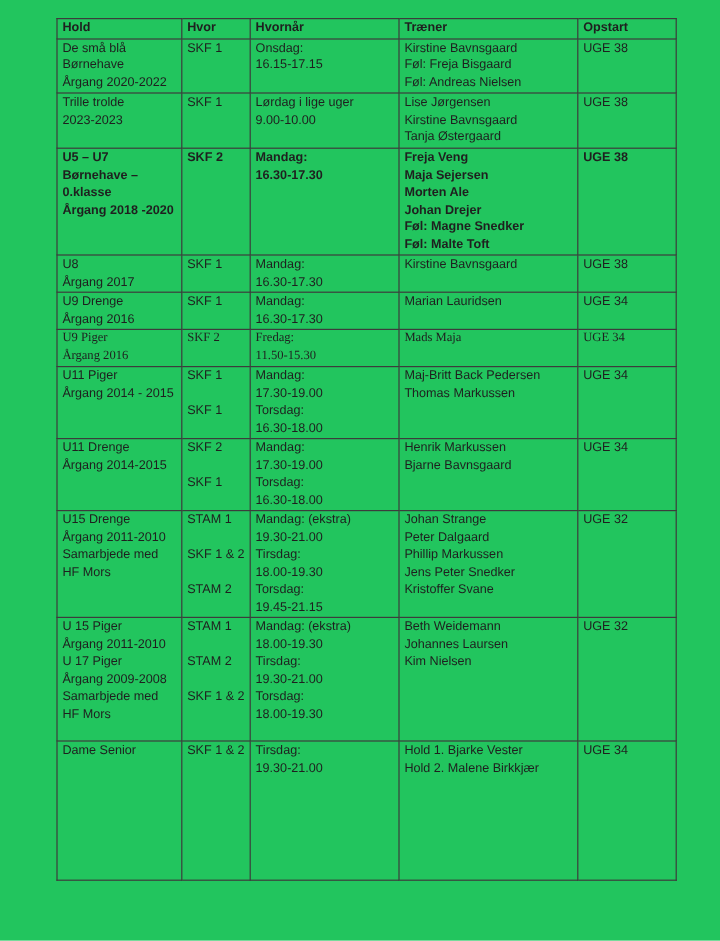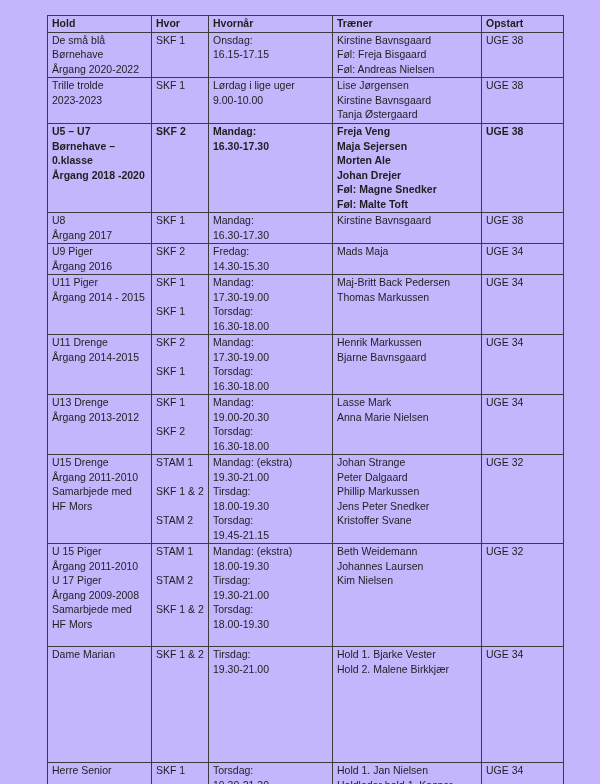--- a/index.html
+++ b/index.html
@@ -6,21 +6,21 @@
   html, body {
     width: 600px;
     height: 784px;
     background: #ffffff;
     font-family: "Liberation Sans", sans-serif;
   }
   .page {
     position: relative;
     width: 600px;
     height: 784px;
-    background: #c4b5fd;
+    background: #22c55e;
     overflow: hidden;
   }
   table.schedule {
     position: absolute;
     left: 47px;
     top: 15px;
     width: 516px;
     border-collapse: collapse;
     table-layout: fixed;
   }
@@ -43,21 +43,21 @@
   col.c-hold    { width: 104px; }
   col.c-hvor    { width: 57px;  }
   col.c-hvornar { width: 124px; }
   col.c-traener { width: 149px; }
   col.c-opstart { width: 82px;  }
   tbody tr:nth-child(1)  { height: 43px;  }
   tbody tr:nth-child(2)  { height: 46px;  }
   tbody tr:nth-child(3)  { height: 84px; font-weight: bold;  }
   tbody tr:nth-child(4)  { height: 30px;  }
   tbody tr:nth-child(5)  { height: 29px;  }
-  tbody tr:nth-child(6)  { height: 29px;  }
+  tbody tr:nth-child(6)  { height: 29px; font-family: Liberation Serif, serif;  }
   tbody tr:nth-child(7)  { height: 59px;  }
   tbody tr:nth-child(8)  { height: 57px; margin-top: 15px;  }
   tbody tr:nth-child(9)  { height: 58px;  }
   tbody tr:nth-child(10) { height: 103px; }
   tbody tr:nth-child(11) { height: 116px; }
   tbody tr:nth-child(12) { height: 27px;  }
   tbody tr:nth-child(13) { height: 61px;  }
 </style>
 </head>
 <body>
@@ -123,25 +123,34 @@
         <tr>
           <td>U8
 Årgang 2017</td>
           <td>SKF 1</td>
           <td>Mandag:
 16.30-17.30</td>
           <td>Kirstine Bavnsgaard</td>
           <td>UGE 38</td>
         </tr>
         <tr>
+          <td>U9 Drenge
+Årgang 2016</td>
+          <td>SKF 1</td>
+          <td>Mandag:
+16.30-17.30</td>
+          <td>Marian Lauridsen</td>
+          <td>UGE 34</td>
+        </tr>
+        <tr>
           <td>U9 Piger
 Årgang 2016</td>
           <td>SKF 2</td>
           <td>Fredag:
-14.30-15.30</td>
+11.50-15.30</td>
           <td>Mads Maja</td>
           <td>UGE 34</td>
         </tr>
         <tr>
           <td>U11 Piger
 Årgang 2014 - 2015</td>
           <td>SKF 1
 
 SKF 1</td>
           <td>Mandag:
@@ -157,34 +166,20 @@
 Årgang 2014-2015</td>
           <td>SKF 2
 
 SKF 1</td>
           <td>Mandag:
 17.30-19.00
 Torsdag:
 16.30-18.00</td>
           <td>Henrik Markussen
 Bjarne Bavnsgaard</td>
-          <td>UGE 34</td>
-        </tr>
-        <tr>
-          <td>U13 Drenge
-Årgang 2013-2012</td>
-          <td>SKF 1
-
-SKF 2</td>
-          <td>Mandag:
-19.00-20.30
-Torsdag:
-16.30-18.00</td>
-          <td>Lasse Mark
-Anna Marie Nielsen</td>
           <td>UGE 34</td>
         </tr>
         <tr>
           <td>U15 Drenge
 Årgang 2011-2010
 Samarbjede med
 HF Mors</td>
           <td>STAM 1
 
 SKF 1 &amp; 2
@@ -220,33 +215,23 @@
 Tirsdag:
 19.30-21.00
 Torsdag:
 18.00-19.30</td>
           <td>Beth Weidemann
 Johannes Laursen
 Kim Nielsen</td>
           <td>UGE 32</td>
         </tr>
         <tr>
-          <td>Dame Marian</td>
+          <td>Dame Senior</td>
           <td>SKF 1 &amp; 2</td>
           <td>Tirsdag:
 19.30-21.00</td>
           <td>Hold 1. Bjarke Vester
 Hold 2. Malene Birkkjær</td>
           <td>UGE 34</td>
         </tr>
-        <tr>
-          <td>Herre Senior</td>
-          <td>SKF 1</td>
-          <td>Torsdag:
-19.30-21.30</td>
-          <td>Hold 1. Jan Nielsen
-Holdleder hold 1.  Kasper
-hold 2. William Rettig</td>
-          <td>UGE 34</td>
-        </tr>
       </tbody>
   </table>
 </div>
 
 </body></html>

